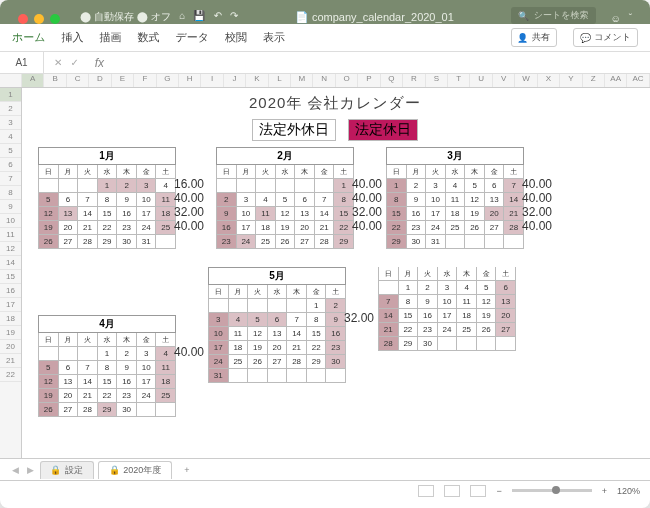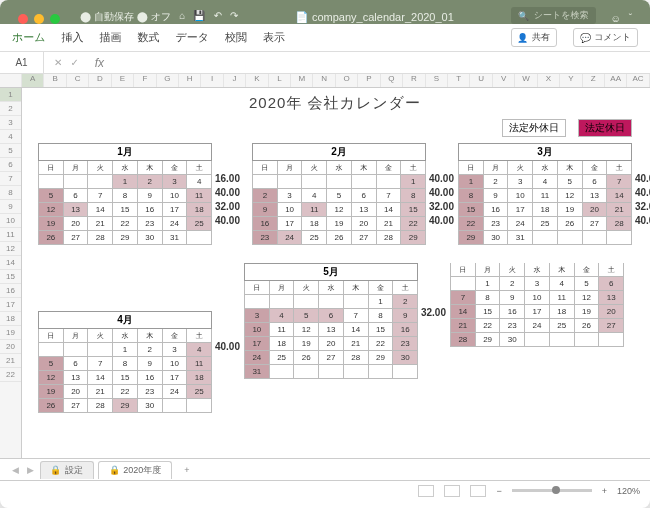--- a/index.html
+++ b/index.html
@@ -24,33 +24,33 @@
 .colhead div{flex:1;text-align:center;border-right:1px solid #e5e5e5}
 .colhead .sel{background:#d5e0d0}
 .mainrow{display:flex;height:370px}
 .rowhead{width:22px;background:#f5f5f5;border-right:1px solid #ccc;font-size:8px;color:#888;display:flex;flex-direction:column}
 .rowhead div{height:14px;text-align:center;border-bottom:1px solid #e5e5e5;line-height:14px}
 .rowhead .sel{background:#d5e0d0}
 .sheet{flex:1;padding:6px 18px 0 16px;position:relative;overflow:hidden}
 .topline{display:flex;align-items:start;font-size:9px;color:#333}
 .selcell{border:2px solid #3b7d3b;width:14px;height:14px;margin-right:6px}
 .title{text-align:center;font-size:15px;font-weight:500;color:#444;margin-top:0;letter-spacing:1px}
-.legend{display:flex;justify-content:flex-end;gap:12px;margin:6px 0 6px;font-size:10px}
+.legend{display:flex;justify-content:center;gap:12px;margin:6px 0 6px;font-size:14px}
 .leg{border:1px solid #bbb;padding:1px 6px}
 .leg.dark{background:#be185d}
 .cals{display:flex;flex-wrap:wrap;gap:18px 32px}
-.cal{width:174px}
+.cal{width:138px}
 .mname{border:1px solid #999;text-align:center;font-weight:bold;font-size:10px;padding:1px 0;background:#fff}
 .crow{display:flex}
 .crow .c{flex:1;border:1px solid #bbb;border-top:none;text-align:center;font-size:8px;height:14px;line-height:14px;color:#333}
 .crow .c+.c{border-left:none}
 .crow.h .c{font-weight:500;font-size:7px;background:#fff}
 .sun{background:#dbc0c5!important}
 .hol{background:#c9a2a8!important}
-.side{position:absolute;font-size:10px;font-weight:bold;color:#333}
+.side{position:absolute;font-size:12px;font-weight:normal;color:#333}
 .tabs{height:22px;border-top:1px solid #ccc;display:flex;align-items:center;padding:0 10px;gap:4px;font-size:9px;color:#666}
 .tabs .arr{color:#bbb;padding:0 2px}
 .tab{border:1px solid #ccc;border-bottom:none;padding:2px 10px;background:#fff;border-radius:3px 3px 0 0;display:flex;align-items:center;gap:3px}
 .tab.active{background:#fff}
 .tab.inactive{background:#eee}
 .status{height:20px;border-top:1px solid #ccc;display:flex;align-items:center;justify-content:flex-end;padding:0 10px;gap:10px;font-size:9px;color:#666}
 .vbtn{width:16px;height:12px;border:1px solid #ccc;display:inline-block}
 .slider{width:80px;height:3px;background:#ccc;position:relative}
 .slider::after{content:'';position:absolute;width:8px;height:8px;background:#888;border-radius:50%;top:-3px;left:50%}
 </style>

